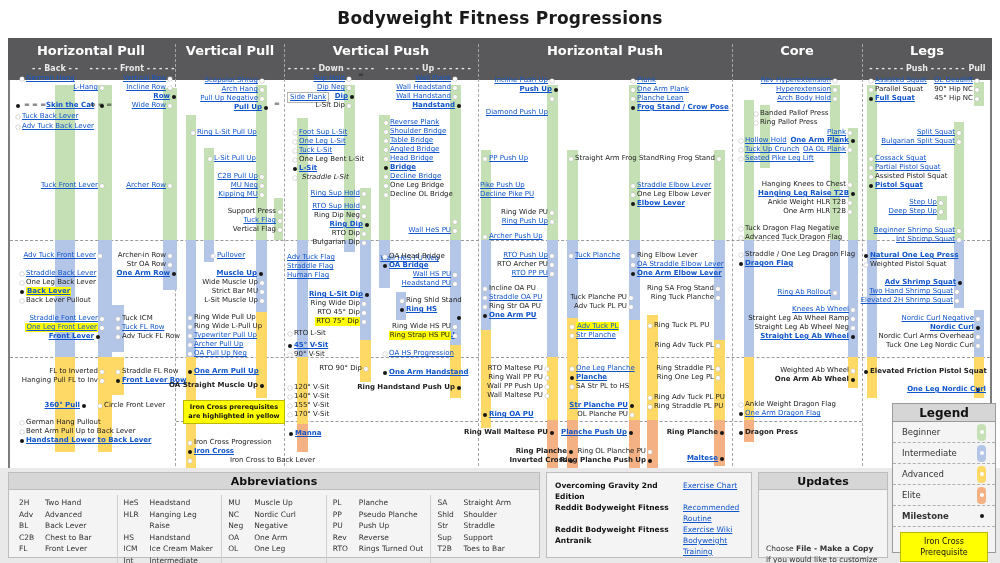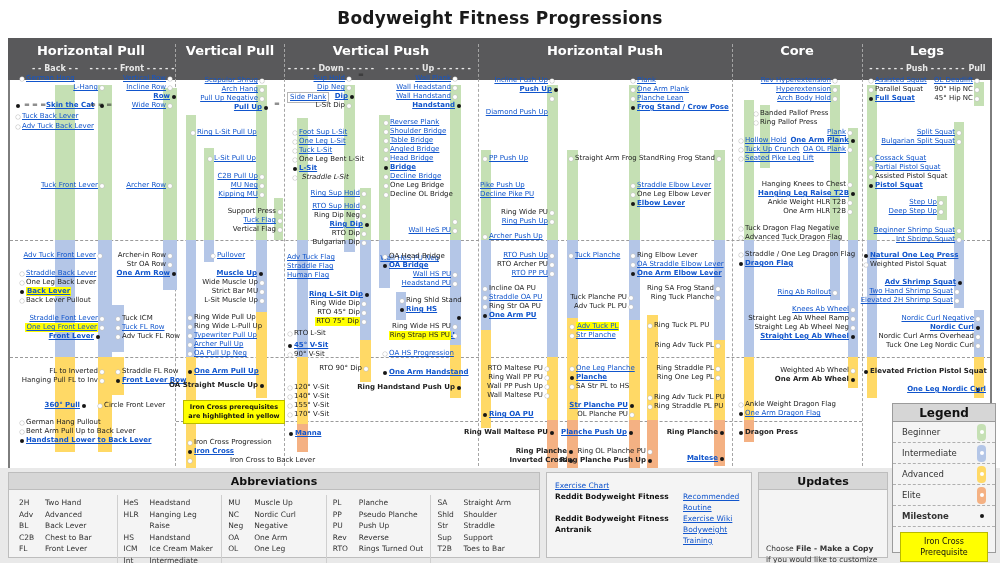--- a/index.html
+++ b/index.html
@@ -734,20 +734,21 @@
             <span class="abbr-key">T2B</span>
             <span>Toes to Bar</span>
           </div>
         </div>
       </div>
   </div>
 
   <div class="abs panel" style="left:546px; top:472px; width:206px; height:86px;">
     <div class="ref-body" id="ref-body">
         <div class="ref-row">
+          <span class="ref-src">Overcoming Gravity 2nd Edition</span>
           <span class="ref-lnk">Exercise Chart</span>
         </div>
         <div class="ref-row">
           <span class="ref-src">Reddit Bodyweight Fitness</span>
           <span class="ref-lnk">Recommended Routine</span>
         </div>
         <div class="ref-row">
           <span class="ref-src">Reddit Bodyweight Fitness</span>
           <span class="ref-lnk">Exercise Wiki</span>
         </div>

